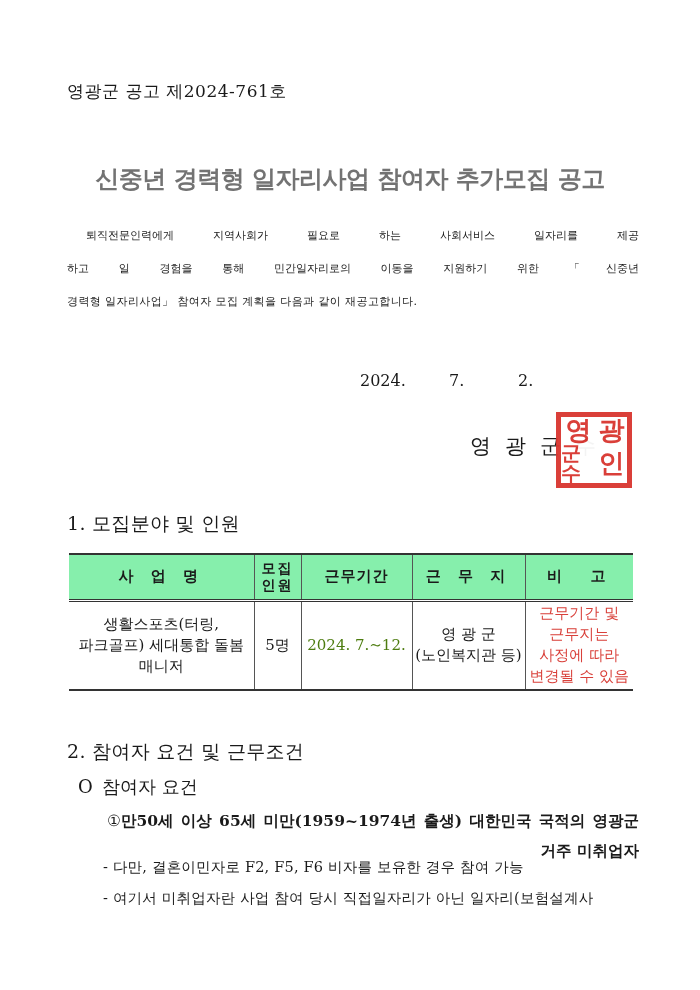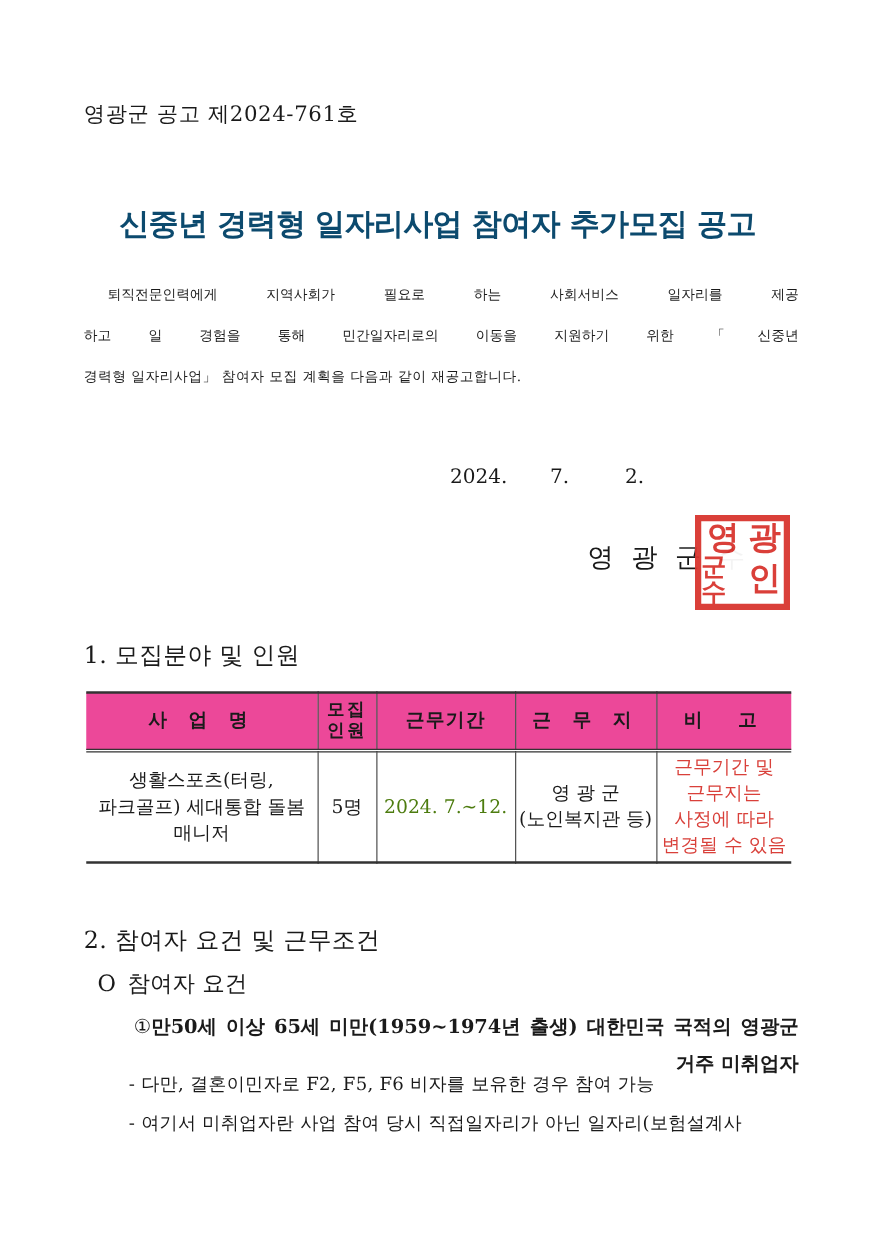--- a/index.html
+++ b/index.html
@@ -22,38 +22,38 @@
       font-size: 17px;
       letter-spacing: 0.5px;
     }
     .title {
       left: 0; width: 700px; top: 163px;
       text-align: center;
       font-family: "DejaVu Sans", "Liberation Sans", sans-serif;
       font-weight: bold;
       font-size: 24px;
       letter-spacing: -0.5px;
-      color: #0c4a6e;
+      color: #737373;
     }
     .intro {
       left: 67px; width: 572px; top: 219px;
       font-size: 11px;
       line-height: 33px;
       text-align: justify;
       text-align-last: justify;
     }
     .intro .line { display: block; text-align-last: justify; }
     .intro .line.last { text-align-last: left; letter-spacing: 0.4px; }
     .intro .line.first { padding-left: 19px; }
 
     .date {
       top: 371px; left: 360px;
       font-size: 16px;
       display: flex;
-      gap: 0;
+      gap: 9px;
     }
     .date span { display: inline-block; }
     .date .y { width: 80px; }
     .date .m { width: 60px; }
 
     .issuer {
       top: 432px; left: 470px;
       font-size: 21px;
       letter-spacing: 14px;
       font-weight: normal;
@@ -107,21 +107,21 @@
     table.recruit th, table.recruit td {
       border-left: 1px solid #0c4a6e;
       border-right: 1px solid #555;
       text-align: center;
       vertical-align: middle;
       padding: 0;
     }
     table.recruit tr > *:first-child { border-left: none; }
     table.recruit tr > *:last-child { border-right: none; }
     table.recruit thead tr {
-      background: #ec4899;
+      background: #86efac;
       height: 46px;
       border-top: 2px solid #333;
       border-bottom: 3px double #333;
     }
     table.recruit th {
       font-weight: bold;
       font-size: 15px;
       letter-spacing: 6px;
     }
     table.recruit th.small {

